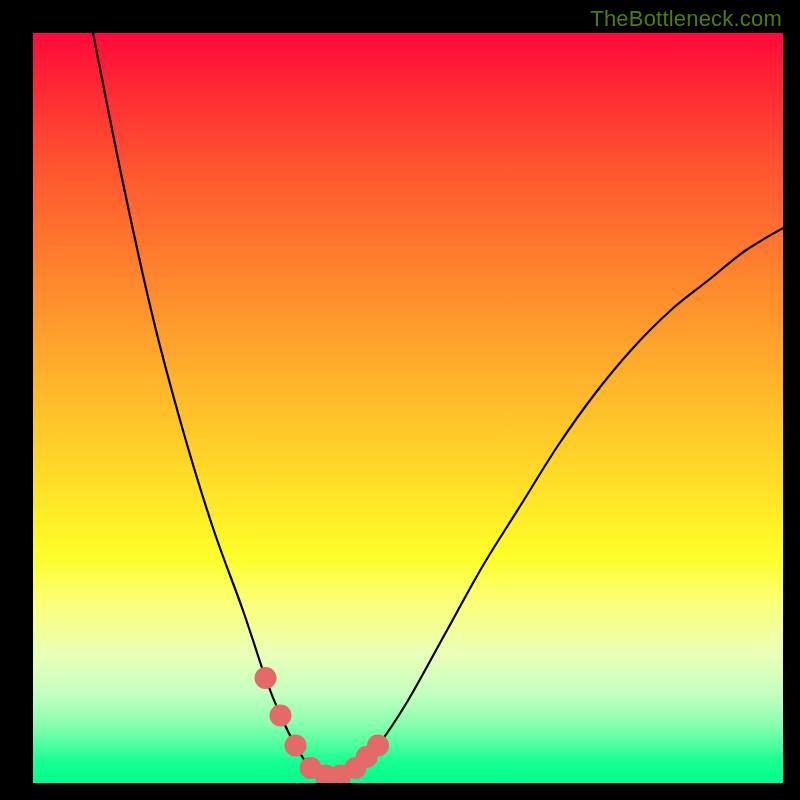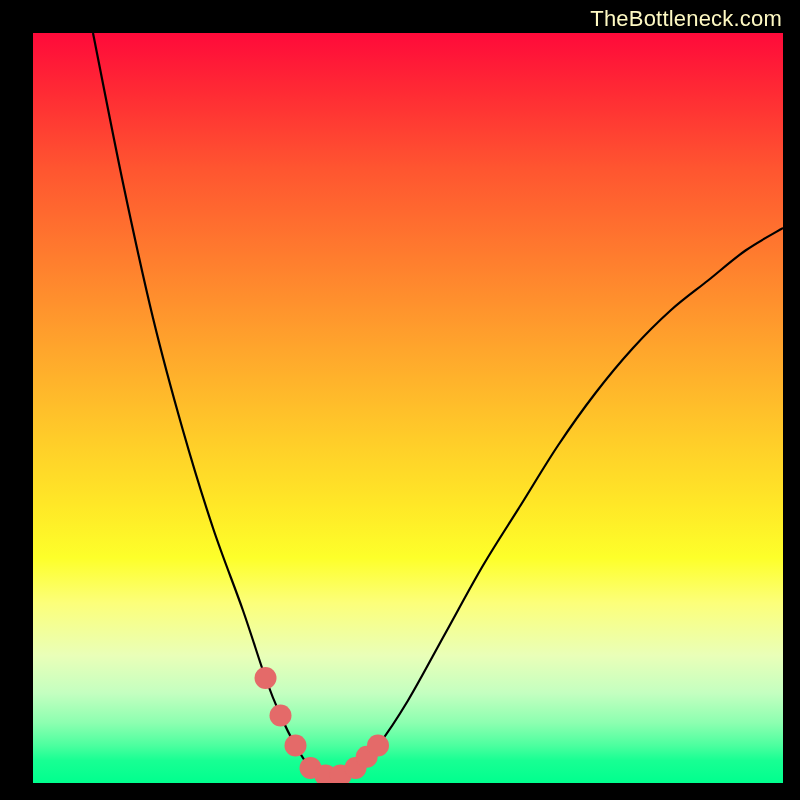--- a/index.html
+++ b/index.html
@@ -1,21 +1,21 @@
 <!DOCTYPE html>
 <html><head>
 <meta charset="utf-8">
 <style>
   * { margin: 0; padding: 0; box-sizing: border-box; }
   body { width: 800px; height: 800px; background: #000; position: relative; font-family: Arial, sans-serif; }
   .watermark {
     position: absolute;
     top: 6px;
     right: 18px;
-    color: #fef9c3;
+    color: #4d7c0f;
     font-size: 22px;
     font-weight: 500;
     letter-spacing: 0.2px;
     z-index: 10;
   }
   .plot-area {
     position: absolute;
     left: 33px;
     top: 33px;
     width: 750px;

